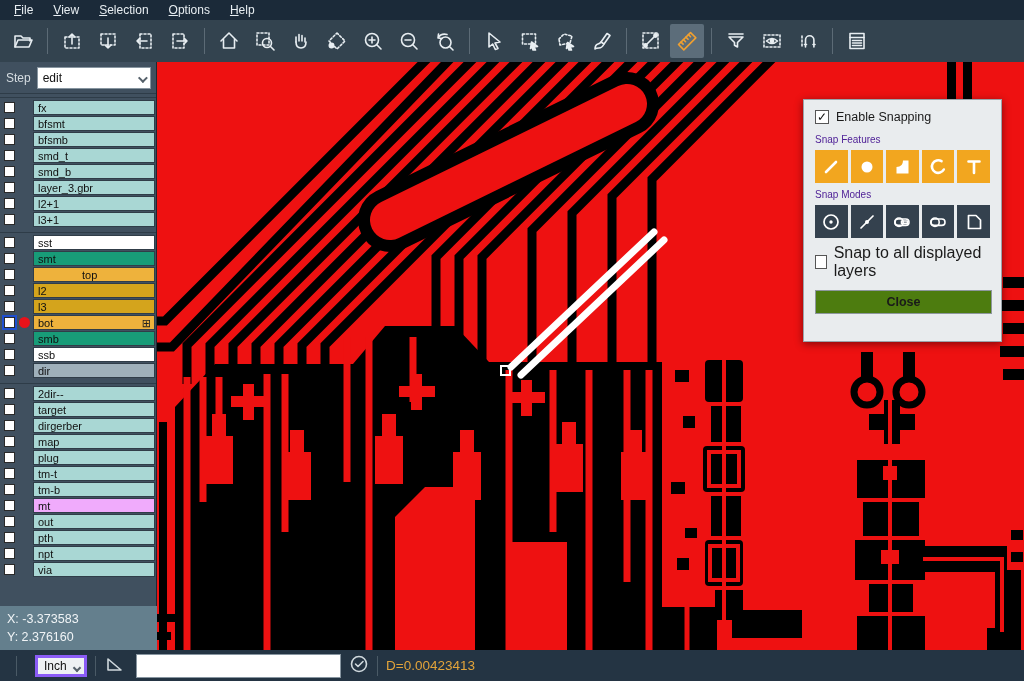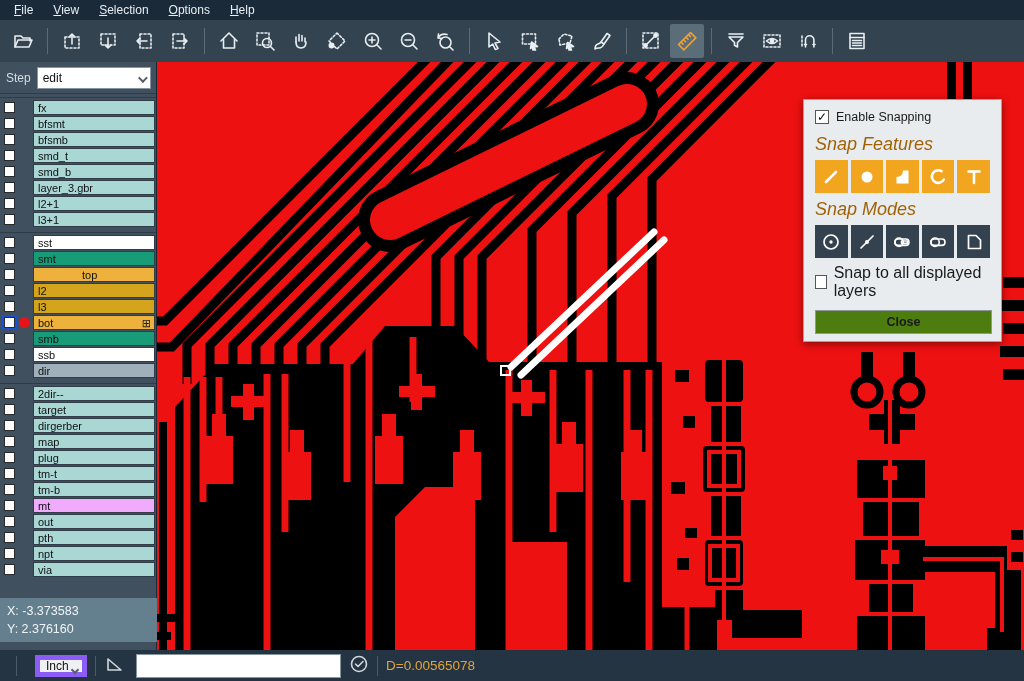--- a/index.html
+++ b/index.html
@@ -37,53 +37,53 @@
   .lrow { position:relative; height:16px; }
   .cb { position:absolute; left:4px; top:2px; width:11px; height:11px; background:#fff;
     border:1.5px solid #2a2a2a; }
   .lrow.selected .cb { outline:2px solid #1e4fd0; }
   .reddot { position:absolute; left:19px; top:2px; width:11px; height:11px;
     border-radius:50%; background:#e8121a; }
   .lname { position:absolute; left:33px; top:0; width:122px; height:15px;
     font-size:11px; line-height:15px; color:#101010; padding-left:4px;
     border:1px solid #303d48; }
   .gridglyph { position:absolute; right:3px; top:0; font-size:11px; line-height:15px; color:#222; }
-  .coords { position:absolute; left:0; bottom:8px; width:157px; height:44px;
+  .coords { position:absolute; left:0; bottom:0; width:157px; height:44px;
     background:#647f8d; color:#f0f4f6; font-size:12.5px; padding:4px 0 0 7px; line-height:18px; }
 
   
   .canvas-wrap { position:absolute; left:157px; top:62px; width:867px; height:588px; background:#ee1111; }
   .canvas-wrap svg { display:block; }
 
   
   .dialog { position:absolute; left:803px; top:99px; width:199px; height:243px;
     background:#e9ecee; border:1px solid #9aa4ab; box-shadow:0 2px 8px rgba(0,0,0,.45); }
   .dtitle { height:27px; display:flex; align-items:center; padding-left:11px;
     font-size:12.5px; color:#1a1a1a; border-bottom:1px solid #cfd5d9; position:relative; }
   .dclose { position:absolute; right:4px; top:4px; width:22px; height:19px; background:#cf4a4a;
     color:#fff; font-size:11px; display:flex; align-items:center; justify-content:center; }
   .dbody { padding:10px 11px 0 11px; }
   .chkrow { display:flex; align-items:center; gap:7px; margin-bottom:10px; }
   .chk { width:14px; height:14px; background:#fff; border:1px solid #555; font-size:12px;
     line-height:13px; text-align:center; color:#111; }
   .chklabel { font-size:12.5px; color:#1a1a1a; }
-  .dsection { font-size:18px; color:#a16207; margin:4px 0 5px 0;font-style:italic; }
+  .dsection { font-size:10px; color:#4c1d95; margin:4px 0 5px 0; }
   .iconrow { display:flex; gap:3px; margin-bottom:6px; }
   .fbtn { width:33px; height:33px; background:#f2a61f; display:flex; align-items:center; justify-content:center; }
   .mbtn { width:33px; height:33px; background:#34414e; display:flex; align-items:center; justify-content:center; }
   .fbtn svg, .mbtn svg { stroke:#fff; fill:none; stroke-width:2; stroke-linecap:round; stroke-linejoin:round; }
   .dclosebtn { margin:8px 0 0 0; width:177px; height:24px; background:#4d7c0f;
     border:1px solid #8e979e; font-size:12.5px; color:#1a1a1a;
     display:flex; align-items:center; justify-content:center;font-weight:bold; }
 
   
   .statusbar { position:absolute; left:0; top:650px; width:1024px; height:31px;
     background:#243443; display:flex; align-items:center; }
   .sdiv { width:1px; height:20px; background:#4a5a66; margin:0 8px; }
-  .unitsel { width:52px; height:22px; background:#eef1f3; border:5px solid #8b5cf6;
+  .unitsel { width:52px; height:22px; background:#eef1f3; border:3px solid #8b5cf6;
     font-size:12px; color:#111; display:flex; align-items:center; padding-left:6px; position:relative; margin-left:10px; }
   .unitsel .chev { position:absolute; right:4px; top:7px; width:6px; height:6px;
     border-right:2px solid #55606a; border-bottom:2px solid #55606a; transform:rotate(45deg); }
   .cornericon svg, .checkicon svg { stroke:#cfd8dd; fill:none; stroke-width:1.6; stroke-linecap:round; stroke-linejoin:round; }
   .dinput { width:205px; height:24px; background:#fff; border:1px solid #8795a0; font-size:12px; padding:0 5px;
     font-family:"Liberation Sans", sans-serif; }
   .dval { color:#e3a43a; font-size:13.5px; }
 </style>
 </head>
 <body>
@@ -604,16 +604,16 @@
         </svg>
     </div>
     <input class="dinput" style="margin-left: 10px;" value="">
     <div class="checkicon" style="margin-left:8px;">
       <svg width="20" height="20" viewBox="0 0 20 20">
           <circle cx="10" cy="10" r="7.5"></circle>
           <path d="M6.5 10 l2.5 2.5 L14 7.5"></path>
         </svg>
     </div>
     <div class="sdiv"></div>
-    <span class="dval">D=0.00565078</span>
+    <span class="dval">D=0.00423413</span>
   </div>
 
 </div>
 
 </body></html>

